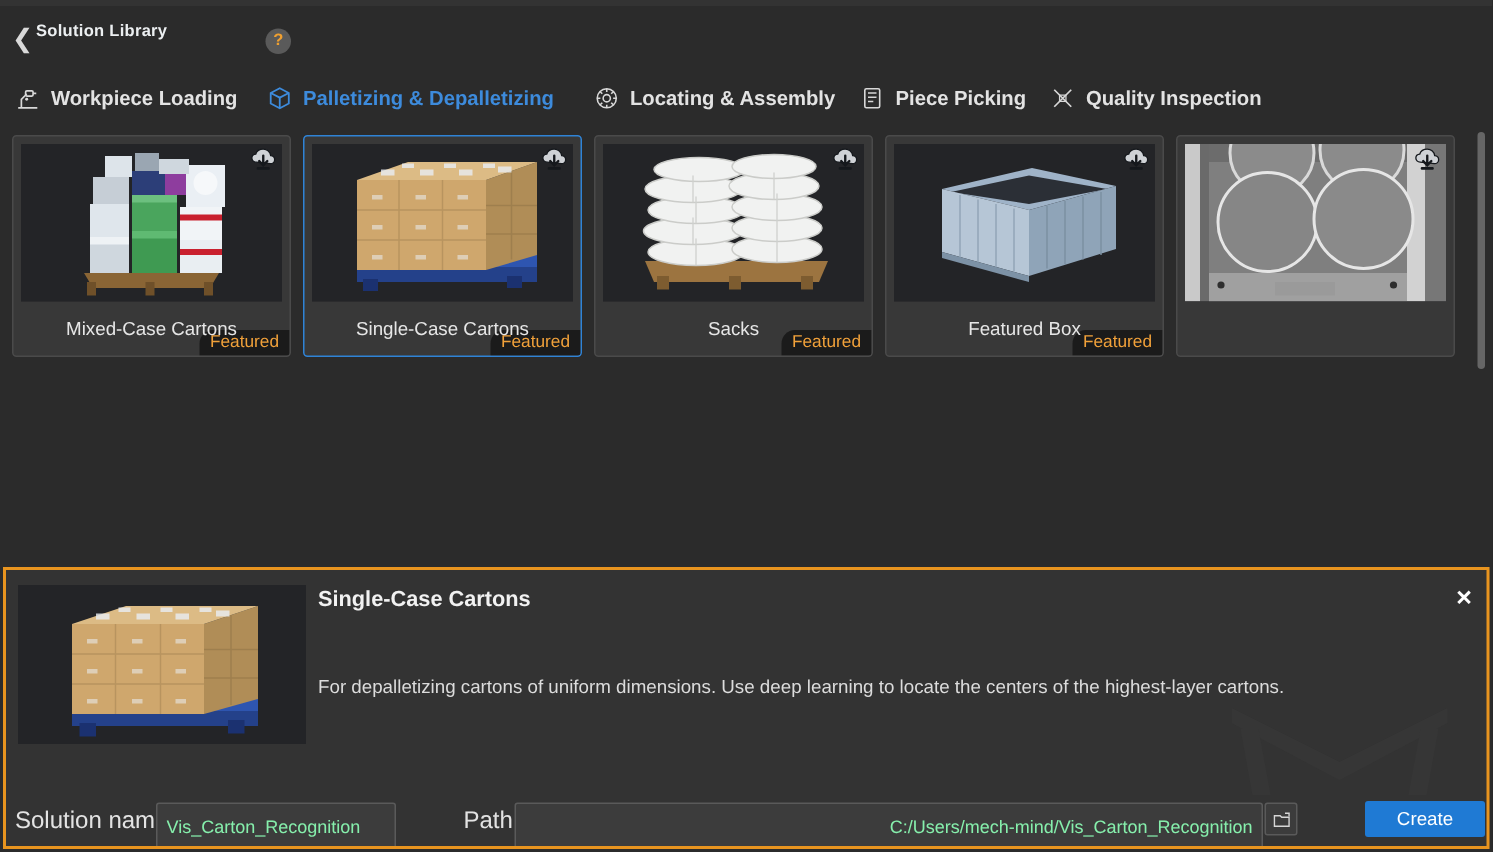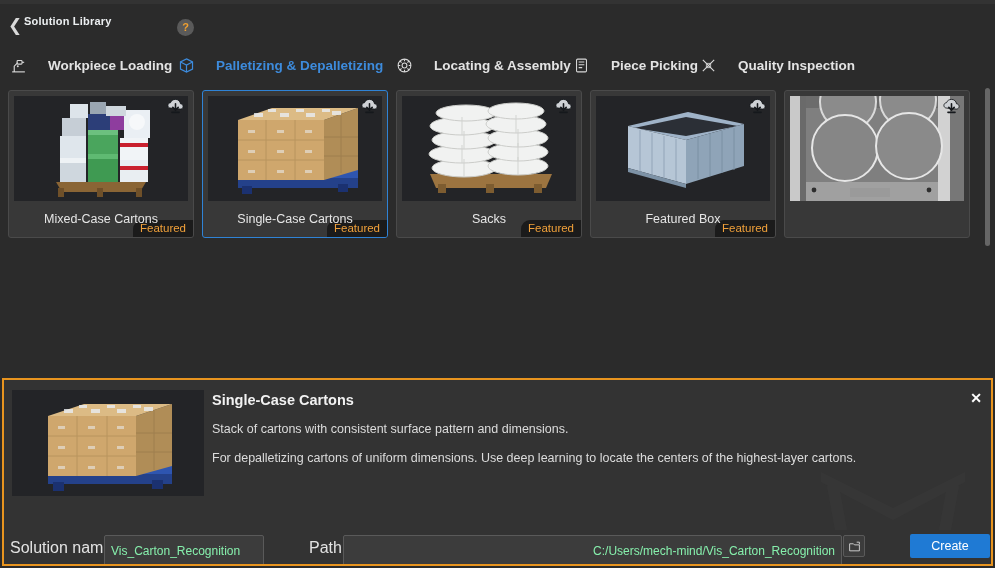--- a/index.html
+++ b/index.html
@@ -29,21 +29,21 @@
     position:absolute; left:177px; top:15px; width:17px; height:17px;
     border-radius:50%; background:#5a5a5a; color:#f0a030;
     font-size:11px; font-weight:bold; text-align:center; line-height:17px;
     cursor:pointer;
   }
 
   
   .tabbar { position:absolute; left:0; top:48px; width:995px; height:34px; }
   .tab {
     position:absolute; top:0; height:34px; display:flex; align-items:center;
-    gap:21px; cursor:pointer; color:#e3e3e3; font-size:13.5px; font-weight:bold;
+    gap:7px; cursor:pointer; color:#e3e3e3; font-size:13.5px; font-weight:bold;
     white-space:nowrap;
   }
   .tab.active { color:#3d8bdc; }
   .tab .ticon { width:17px; height:17px; display:block; flex:0 0 auto; }
 
   
   .grid { position:absolute; left:8px; top:90px; width:978px; height:150px; }
   .card {
     position:absolute; top:0; width:186px; height:148px;
     background:#383838; border:1px solid #4a4a4a; border-radius:3px;
@@ -427,21 +427,20 @@
           <rect x="76" y="56" width="7" height="3"></rect>
             <rect x="105" y="56" width="7" height="3"></rect>
           <rect x="46" y="76" width="7" height="3"></rect>
             <rect x="76" y="76" width="7" height="3"></rect>
           <rect x="105" y="76" width="7" height="3"></rect>
         </g>
       </svg>
     </div>
 
     <div class="detail-title">Single-Case Cartons</div>
-    <div class="detail-p1">Stack of cartons with consistent surface pattern and dimensions.</div>
     <div class="detail-p2">For depalletizing cartons of uniform dimensions. Use deep learning to locate the centers of the highest-layer cartons.</div>
     <div class="close-x">✕</div>
 
     <div class="bottom-row">
       <div class="lbl" style="left:6px; top:11px;">Solution name</div>
       <input class="tinput" style="left: 100px; top: 7px; width: 160px;" value="Vis_Carton_Recognition" placeholder="Enter solution name">
       <div class="lbl" style="left:305px; top:11px;">Path</div>
       <input class="tinput" style="left: 339px; top: 7px; width: 499px; text-align: right;" value="C:/Users/mech-mind/Vis_Carton_Recognition">
       <div class="folder-btn" style="left:839px; top:7px;">
         <svg viewBox="0 0 24 24" width="13" height="13" fill="none" stroke="#d6d6d6" stroke-width="1.7">

